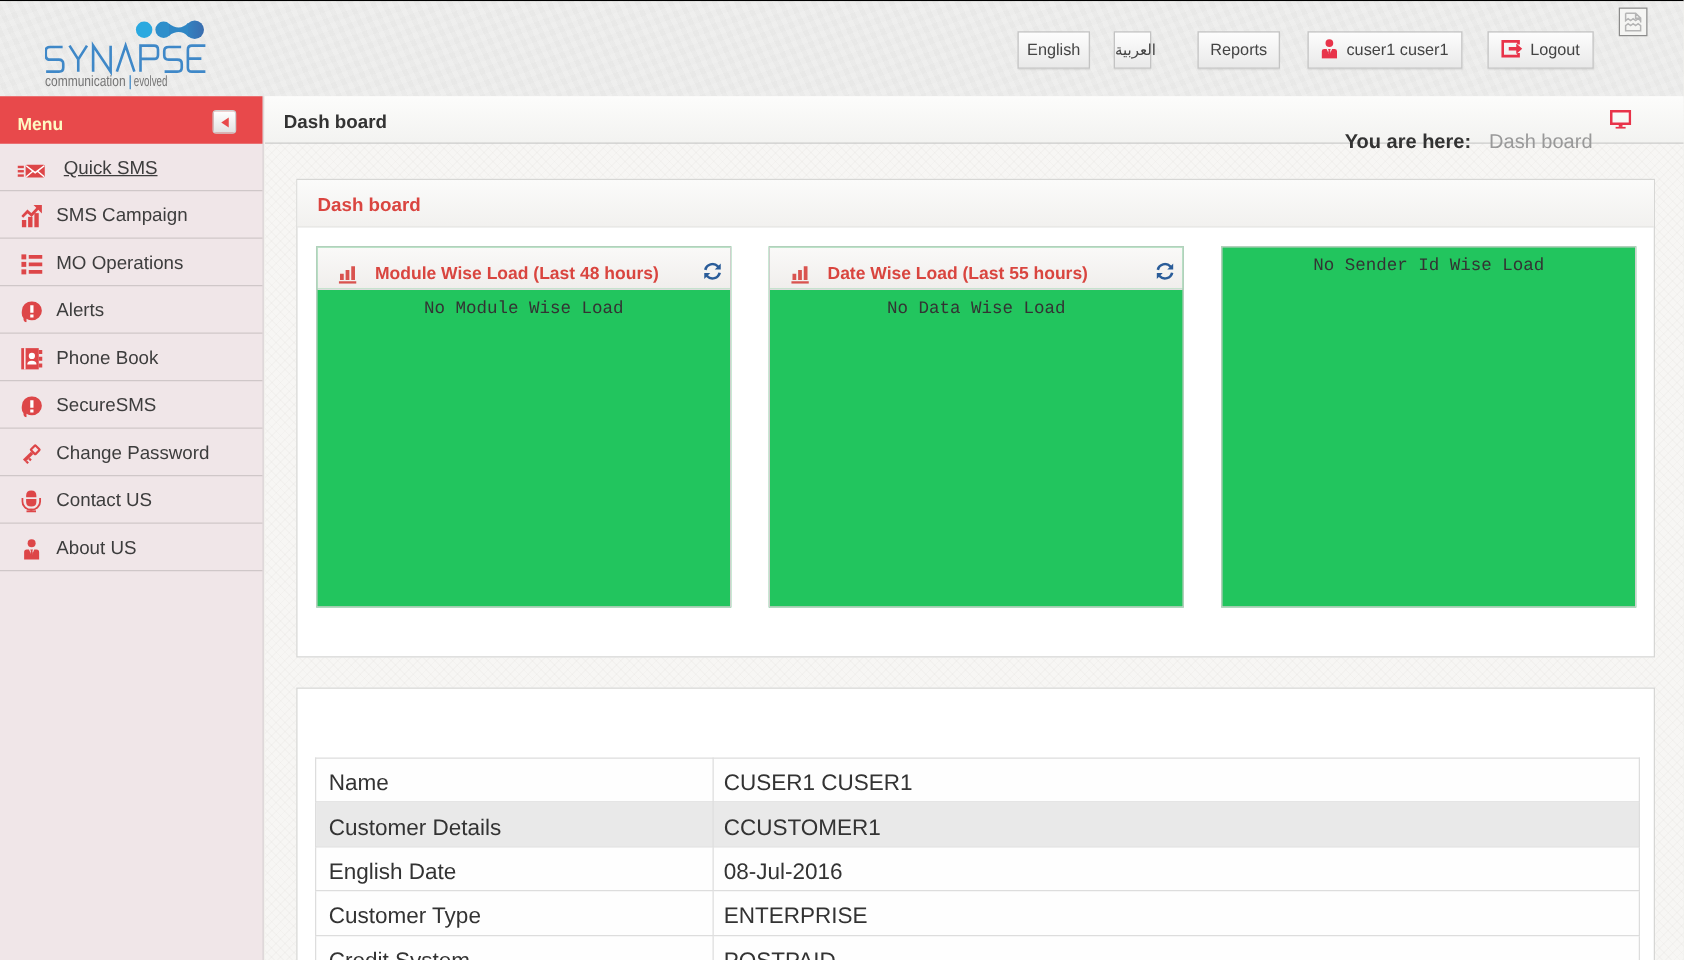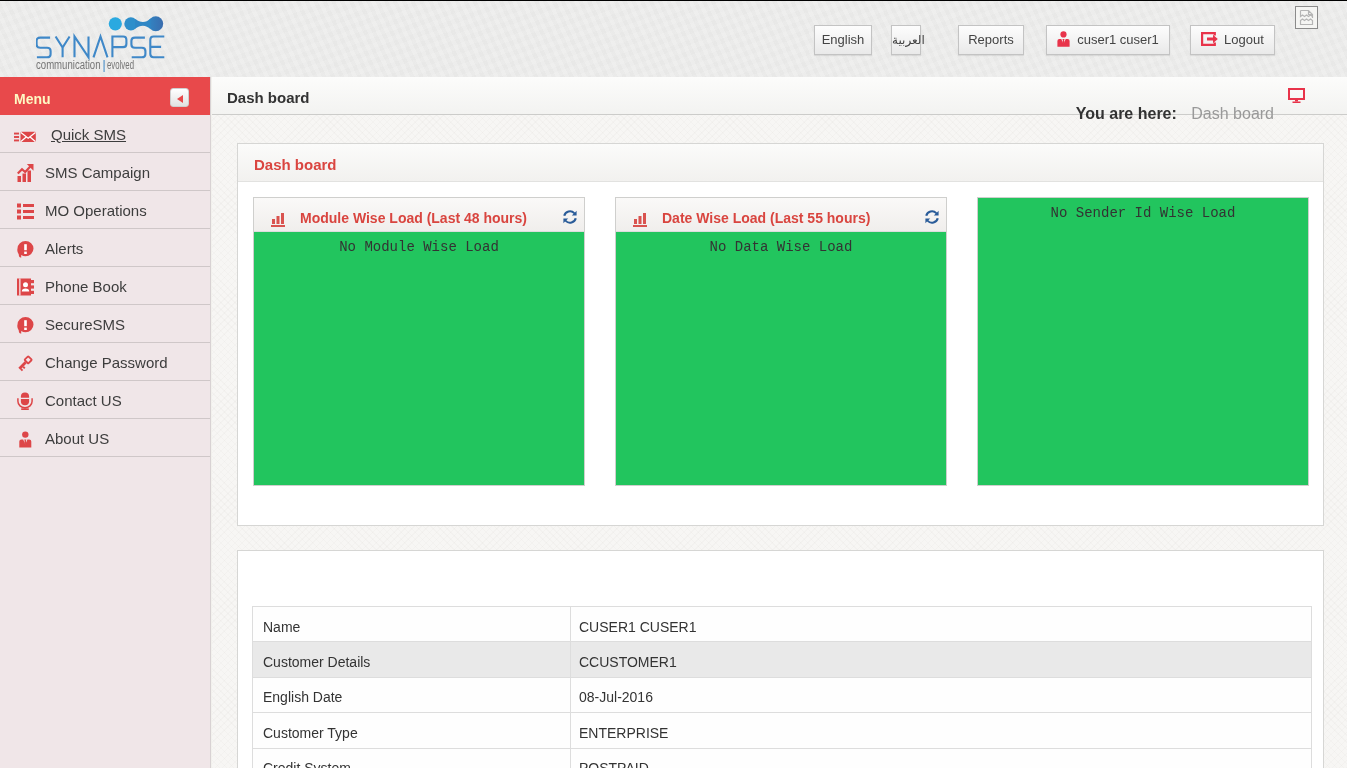--- a/index.html
+++ b/index.html
@@ -49,21 +49,21 @@
 .cards { position:absolute; top:53px; left:15px; }
 .card { position:absolute; top:0; width:332px; height:289px; background:#22c55e; border:1px solid #cfcfcd; }
 .card .chead { height:34px; background:linear-gradient(#faf9f8,#f0eeec); border-bottom:1px solid #ddd; position:relative; }
 .card .chead .ctitle { position:absolute; left:46px; top:0; line-height:40px; font-size:14px; font-weight:bold; color:#d9453f; }
 .card .chead .cicon { position:absolute; left:17px; top:13px; }
 .card .chead .cref { position:absolute; right:7px; top:12px; }
 .card .cbody { text-align:center; padding-top:7px; font-size:14px; color:#333;font-family:Liberation Mono, monospace; }
 .c2 { left:362px; } .c3 { left:724px; }
 
 #acct { position:absolute; left:14px; top:55px; width:1060px; border-collapse:collapse; }
-#acct td { border:1px solid #ddd; height:35.4px; font-size:14px; color:#333; padding-left:8px; padding-top:5px; background:#fefefe; }
+#acct td { border:1px solid #ddd; height:35.4px; font-size:18px; color:#333; padding-left:8px; padding-top:5px; background:#fefefe; }
 #acct td.k { padding-left:10px; }
 #acct td.k { width:318px; }
 #acct tr.g td { background:#e9e9e9; }
 </style>
 </head>
 <body>
 <div id="topline"></div>
 <div id="header">
   <div id="logo">
     <svg width="132" height="58" viewBox="0 0 132 58">

